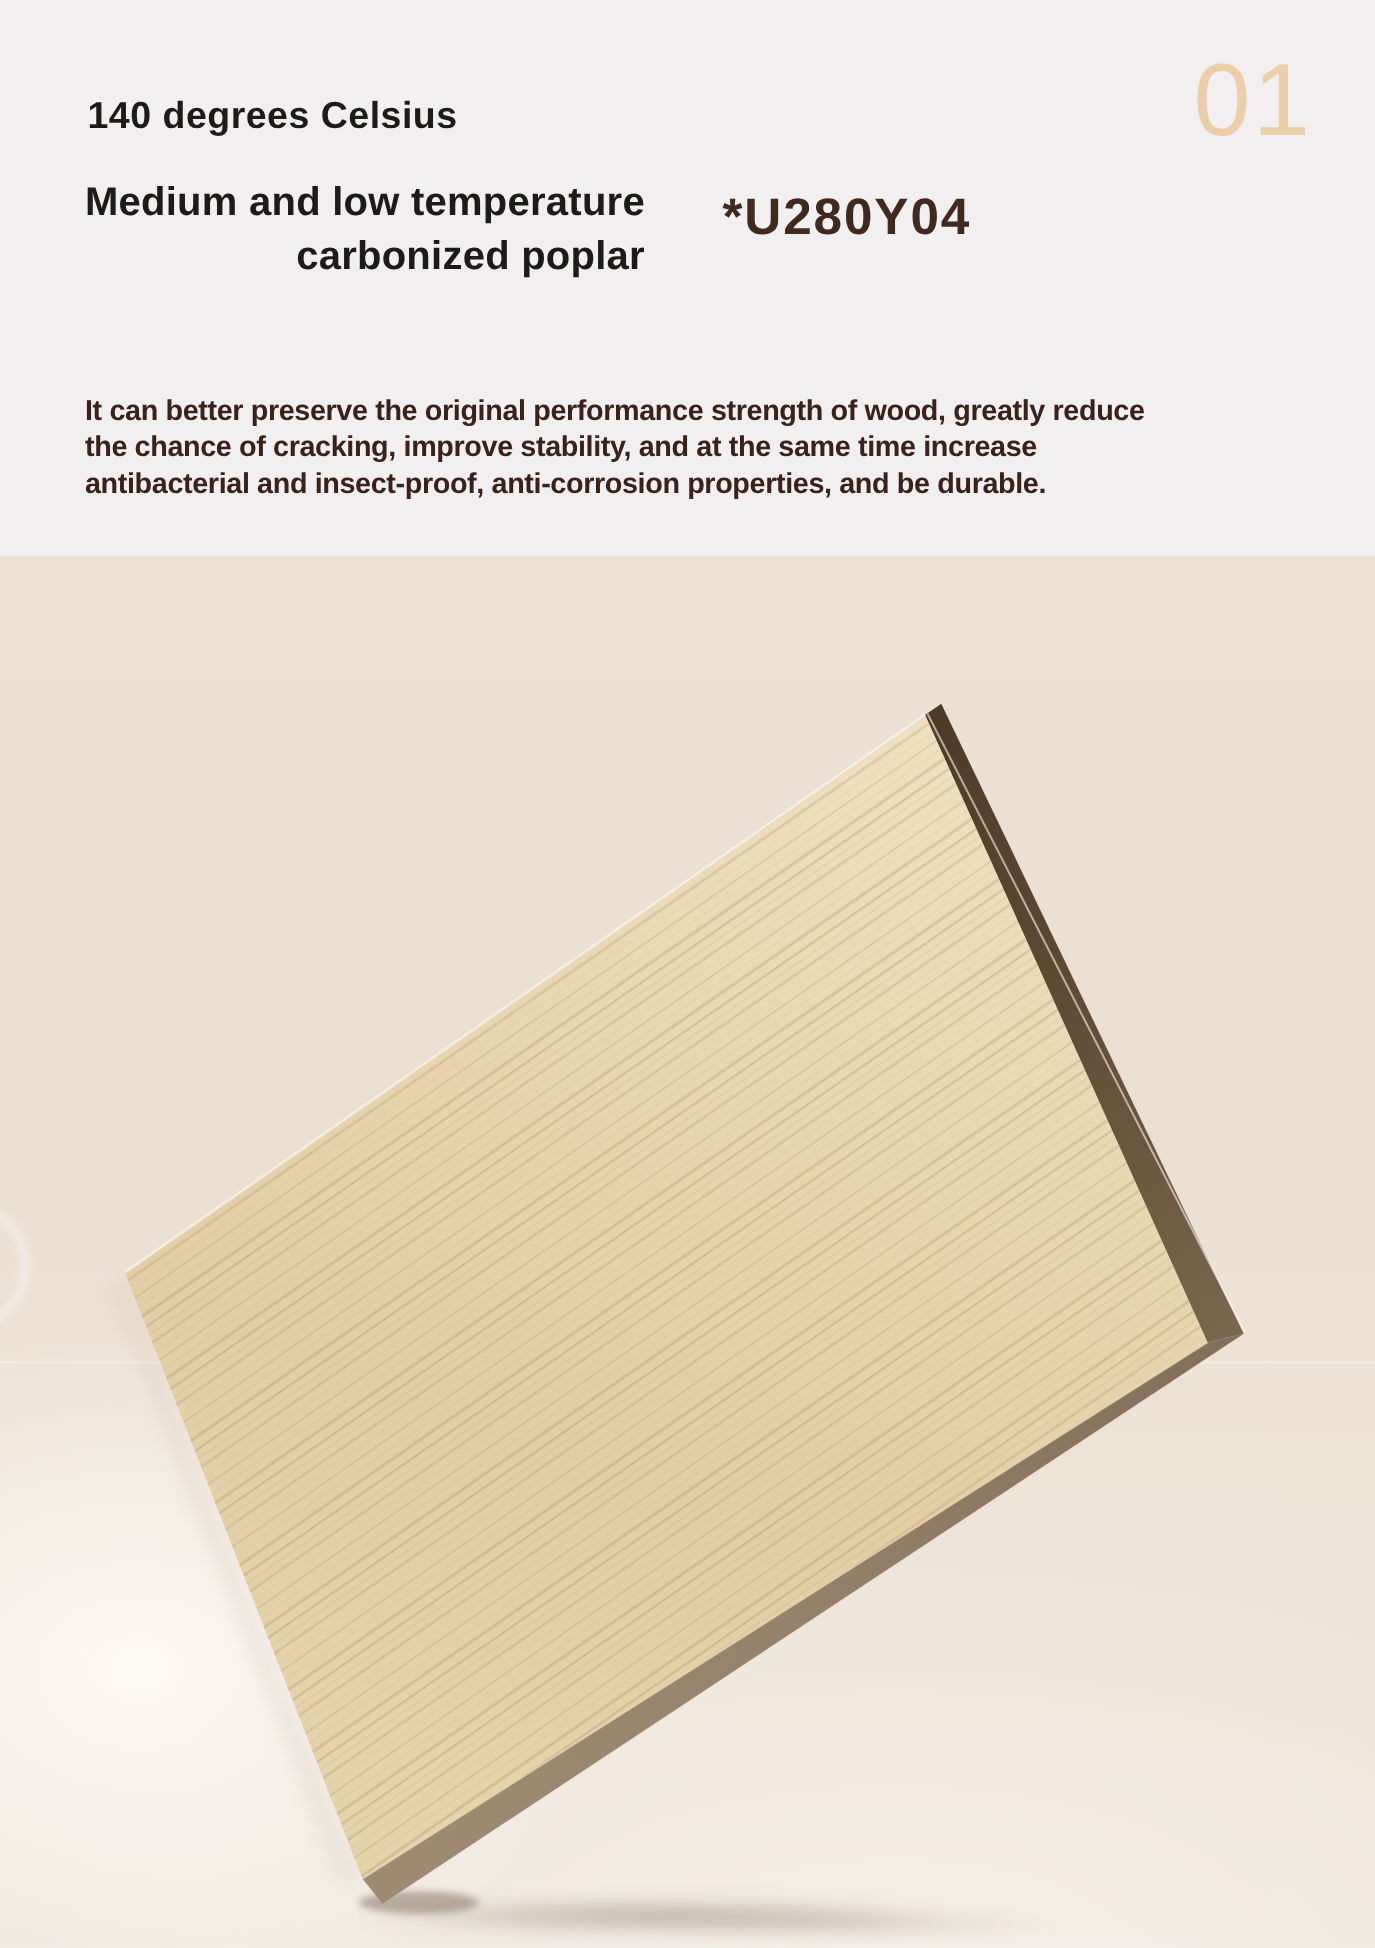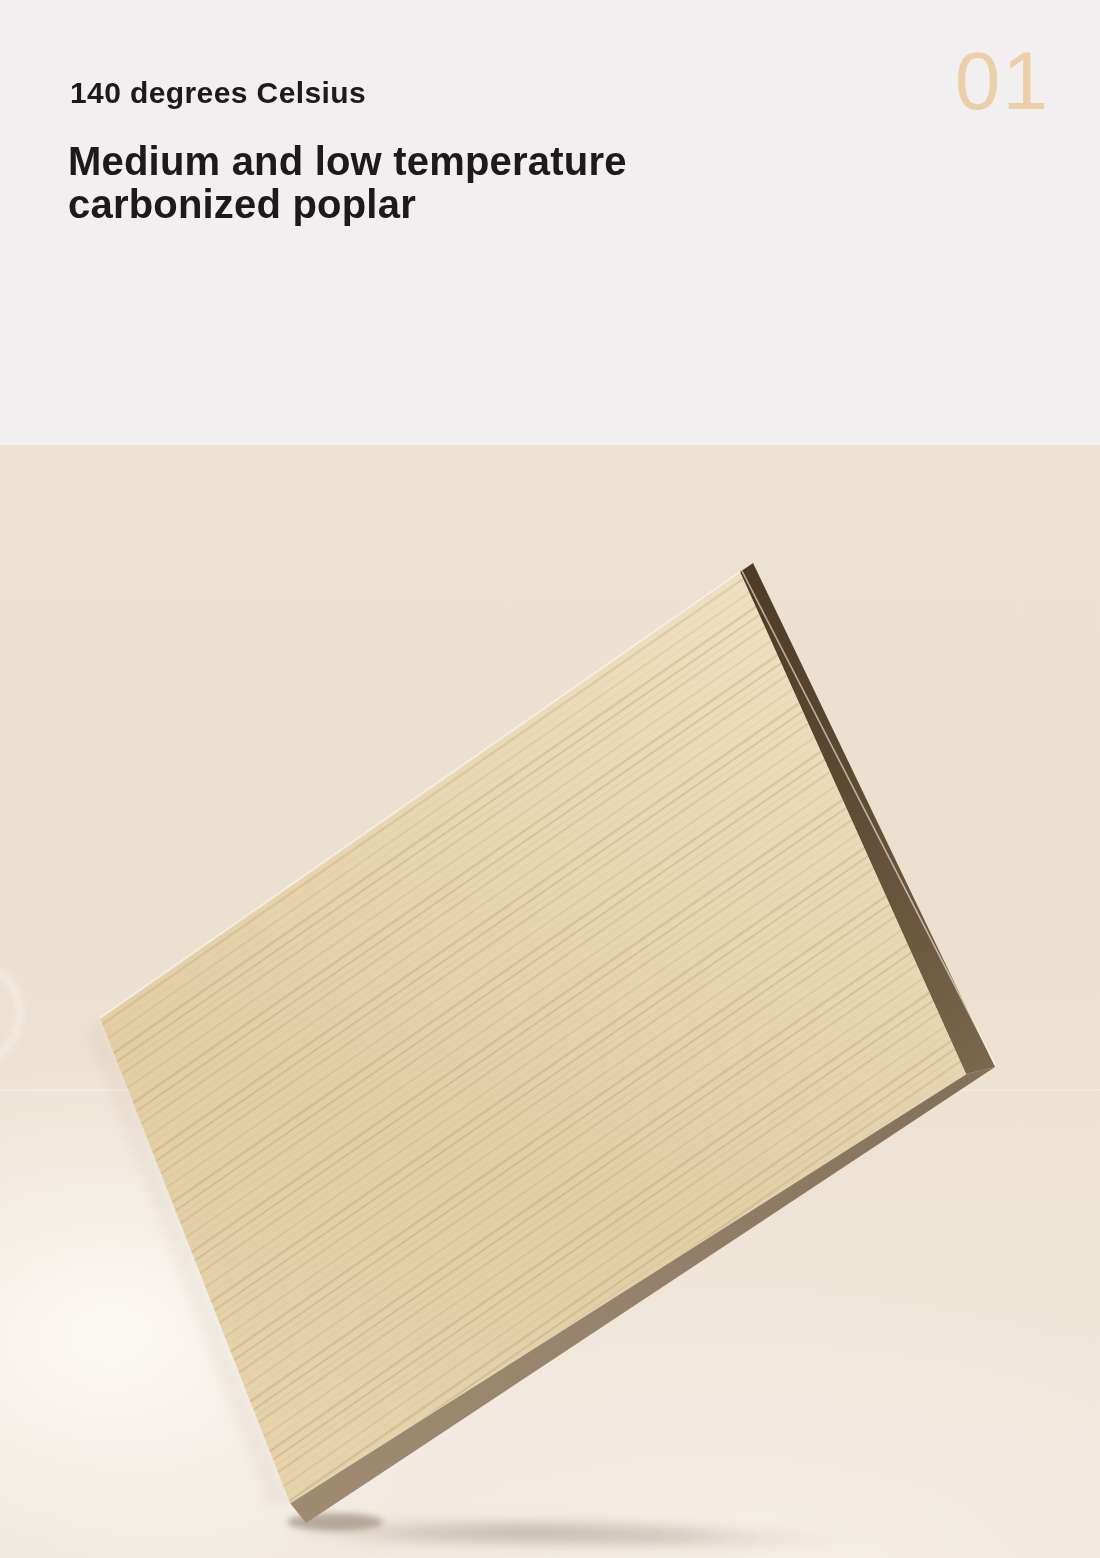--- a/index.html
+++ b/index.html
@@ -18,23 +18,24 @@
     font-size:30px;font-weight:700;letter-spacing:.4px;
     color:var(--heading,#1d1b1a);
   }
   .index-number{
     position:absolute;right:50px;top:36px;
     font-size:82px;font-weight:400;line-height:1.1;letter-spacing:2px;
     color:var(--index-number,#eccfa8);
   }
   .page-title{
     position:absolute;left:68px;top:140px;
-    font-size:40px;font-weight:700;line-height:43px;letter-spacing:.2px;
+    font-size:32px;font-weight:700;line-height:43px;letter-spacing:.2px;
     color:var(--heading,#1d1b1a);
     white-space:pre-line;
+    text-align:right;
   }
   .watermark{
     position:absolute;left:578px;top:150px;
     font-size:41px;font-weight:700;letter-spacing:1.5px;
     color:var(--watermark,#40291e);
   }
   .subtitle{
     position:absolute;left:68px;top:258px;
     font-size:20px;font-weight:700;letter-spacing:-.2px;
     color:var(--maroon-text,#3a211a);
@@ -56,20 +57,24 @@
   .photo-svg{position:absolute;left:0;top:0;display:block;}
 </style>
 </head>
 <body>
 
 <div class="top-section">
   <div class="kicker">140 degrees Celsius</div>
   <div class="index-number">01</div>
   <div class="page-title">Medium and low temperature
 carbonized poplar</div>
+  <div class="watermark">*U280Y04</div>
+  <div class="body-text">It can better preserve the original performance strength of wood, greatly reduce
+the chance of cracking, improve stability, and at the same time increase
+antibacterial and insect-proof, anti-corrosion properties, and be durable.</div>
 </div>
 
 <div class="bottom-section">
   <svg class="photo-svg" width="1100" height="1113" viewBox="0 0 1100 1113">
     <defs>
 
       <linearGradient id="faceGrad" gradientUnits="userSpaceOnUse" x1="740" y1="127" x2="420" y2="1000">
         <stop offset="0" stop-color="#efe0c0"></stop>
         <stop offset="0.35" stop-color="#e9d7b2"></stop>
         <stop offset="0.7" stop-color="#e2cda4"></stop>

